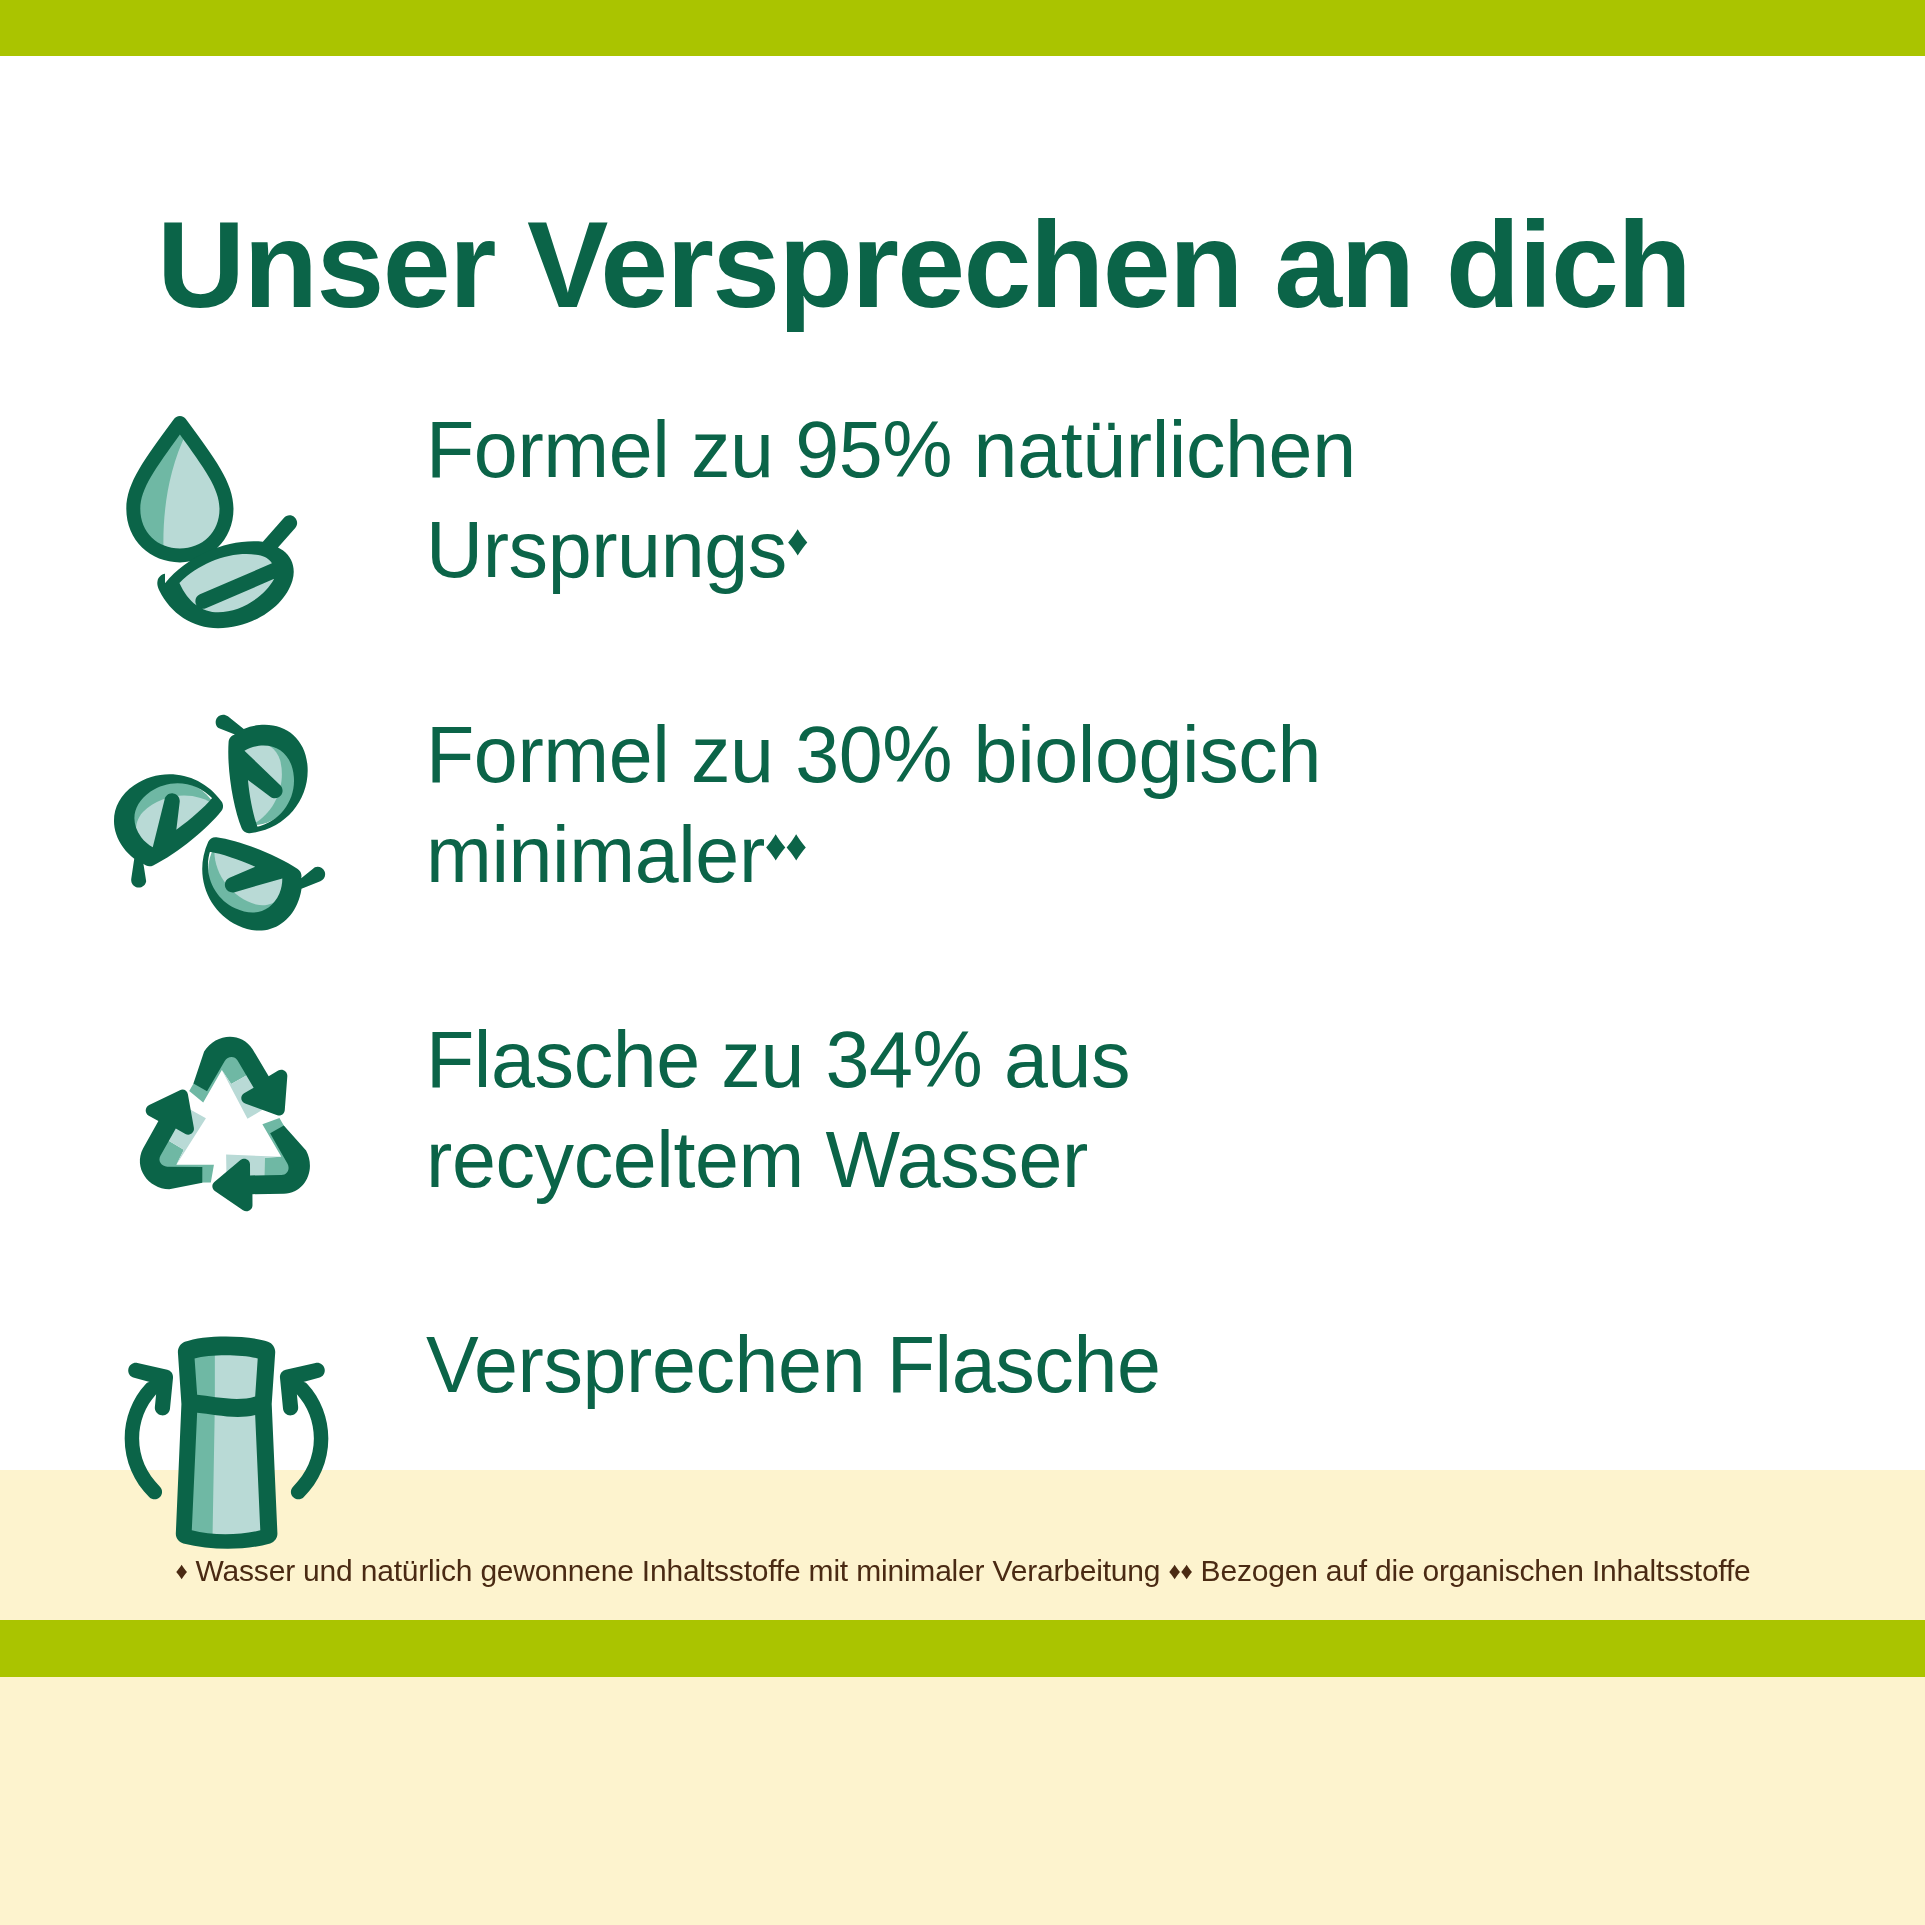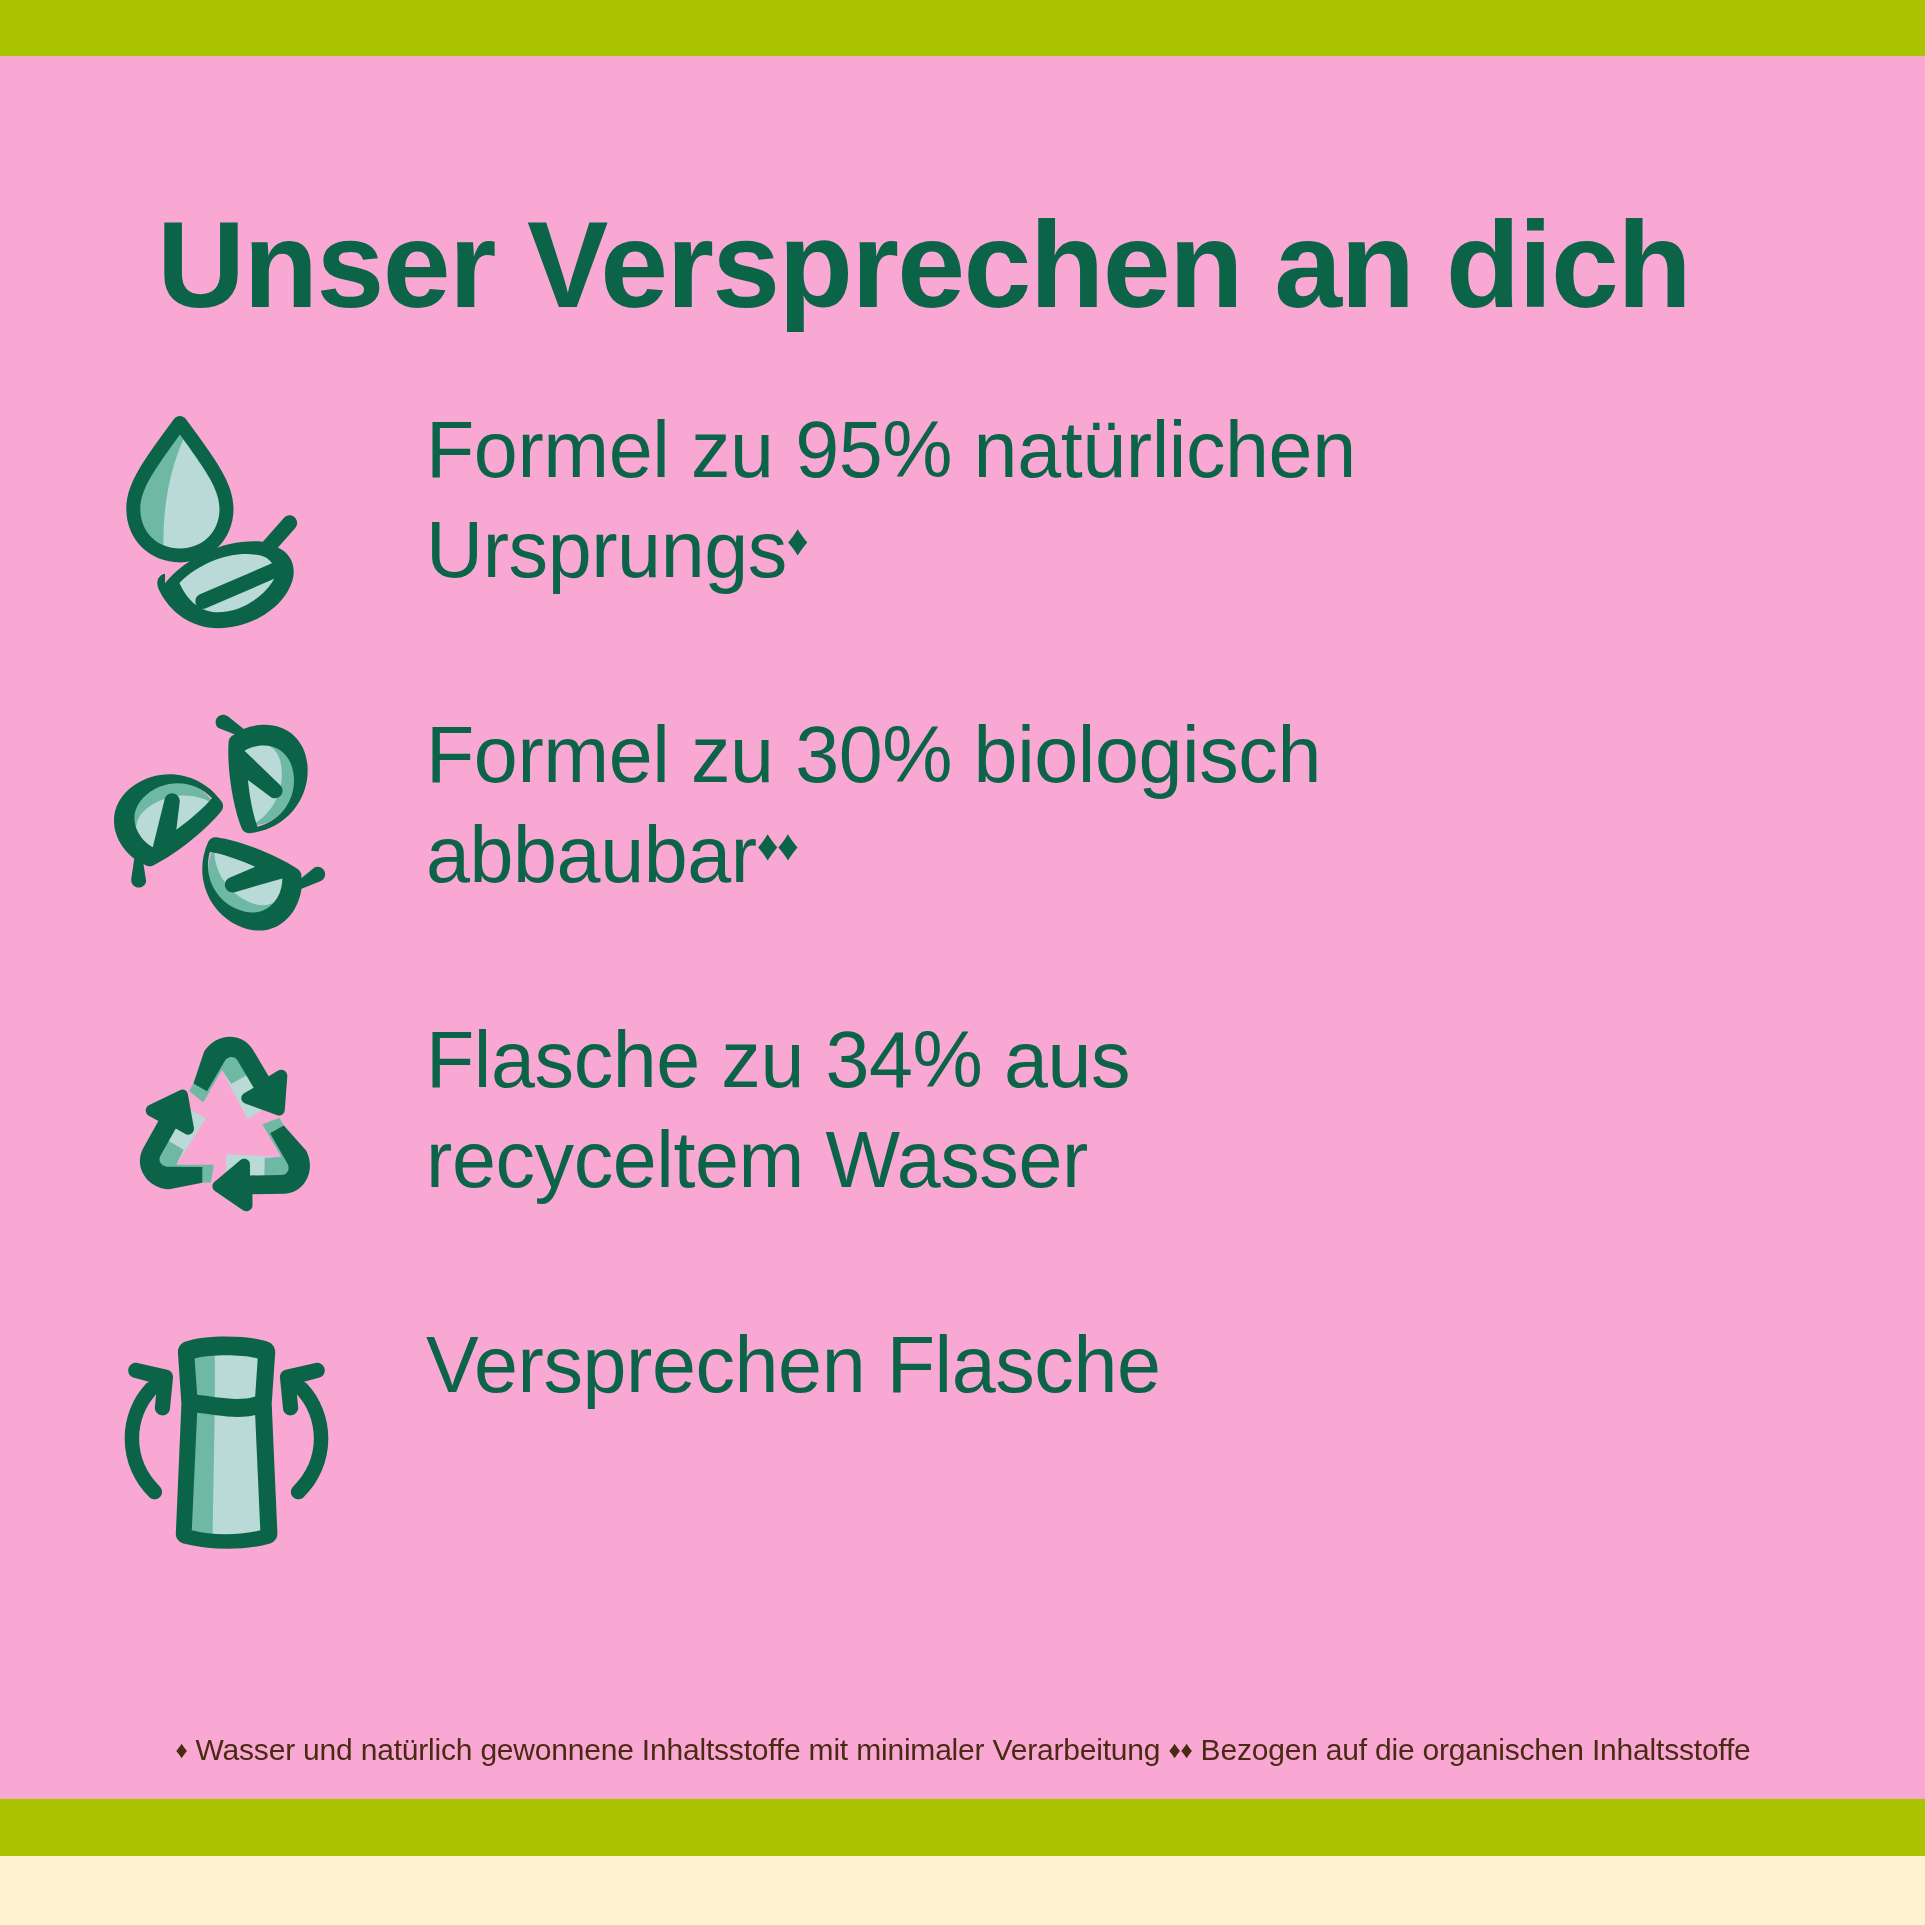--- a/index.html
+++ b/index.html
@@ -11,22 +11,22 @@
     height: 1926px;
     background: #FDF3CE;
     font-family: "Liberation Sans", sans-serif;
     overflow: hidden;
     position: relative;
   }
 
   .poster {
     position: relative;
     width: 1926px;
-    height: 1856px;
-    background: #f9a8d4;
+    height: 1470px;
+    background: #ffffff;
     display: flex;
     flex-direction: column;
     box-sizing: border-box;
   }
 
   .bar-top {
     width: 100%;
     height: 56px;
     background: #AAC400;
     flex: 0 0 auto;
@@ -177,21 +177,21 @@
               <g transform="rotate(120 50 50)">
                 <path class="fill2" d="M55 14 C68 10 80 16 81 27 C82 39 73 50 60 50 C57 42 54 26 55 14 Z"></path>
                 <path class="fill1" d="M55 14 C63 12 71 15 73 22 C76 33 70 46 60 50 C57 42 54 26 55 14 Z"></path>
                 <path class="ink" d="M53.6 10.9 c-1.5 .4-2.6 1.7-2.7 3.3 c-.8 11.7 2 28 5.6 37 c.55 1.4 1.95 2.25 3.45 2.1 c15.6-1.5 26-14.8 24.8-29 C83.9 12.6 75 5.7 64 6.9 c-2.3 .25-4.5 .8-6.6 1.65 l-6.8-5.4 c-1.4-1.1-3.45-.9-4.55 .5 c-1.1 1.4-.9 3.45 .5 4.55 Z m4.1 7 c1.9-1.1 4-1.9 6.2-2.15 c8.4-.9 14.2 4.1 15 13.3 c.85 9.9-5.7 19.4-16.2 21.6 l.6-.1 c-1.7-4.6-3.35-12.2-4.1-20.1 l9.6 7.2 c1.45 1.1 3.5 .8 4.6-.65 c1.1-1.45 .8-3.5-.65-4.6 Z"></path>
               </g>
             </g>
           </svg>
         </span>
         <span class="promise-text">
           <span>Formel zu 30% biologisch</span><br>
-          <span>abbaubar</span><span class="sup">♦♦</span>
+          <span>minimaler</span><span class="sup">♦♦</span>
         </span>
       </li>
 
       <li class="promise-item">
         <span class="promise-icon">
           <svg viewBox="0 0 100 100" xmlns="http://www.w3.org/2000/svg">
             <g>
 
               <g transform="rotate(0 50 50)">
                 <path class="fill2" d="M34 33 L42 19 C45 14 52 13 56 17 L61 25 L52 30 L48 24 L40 38 Z"></path>

